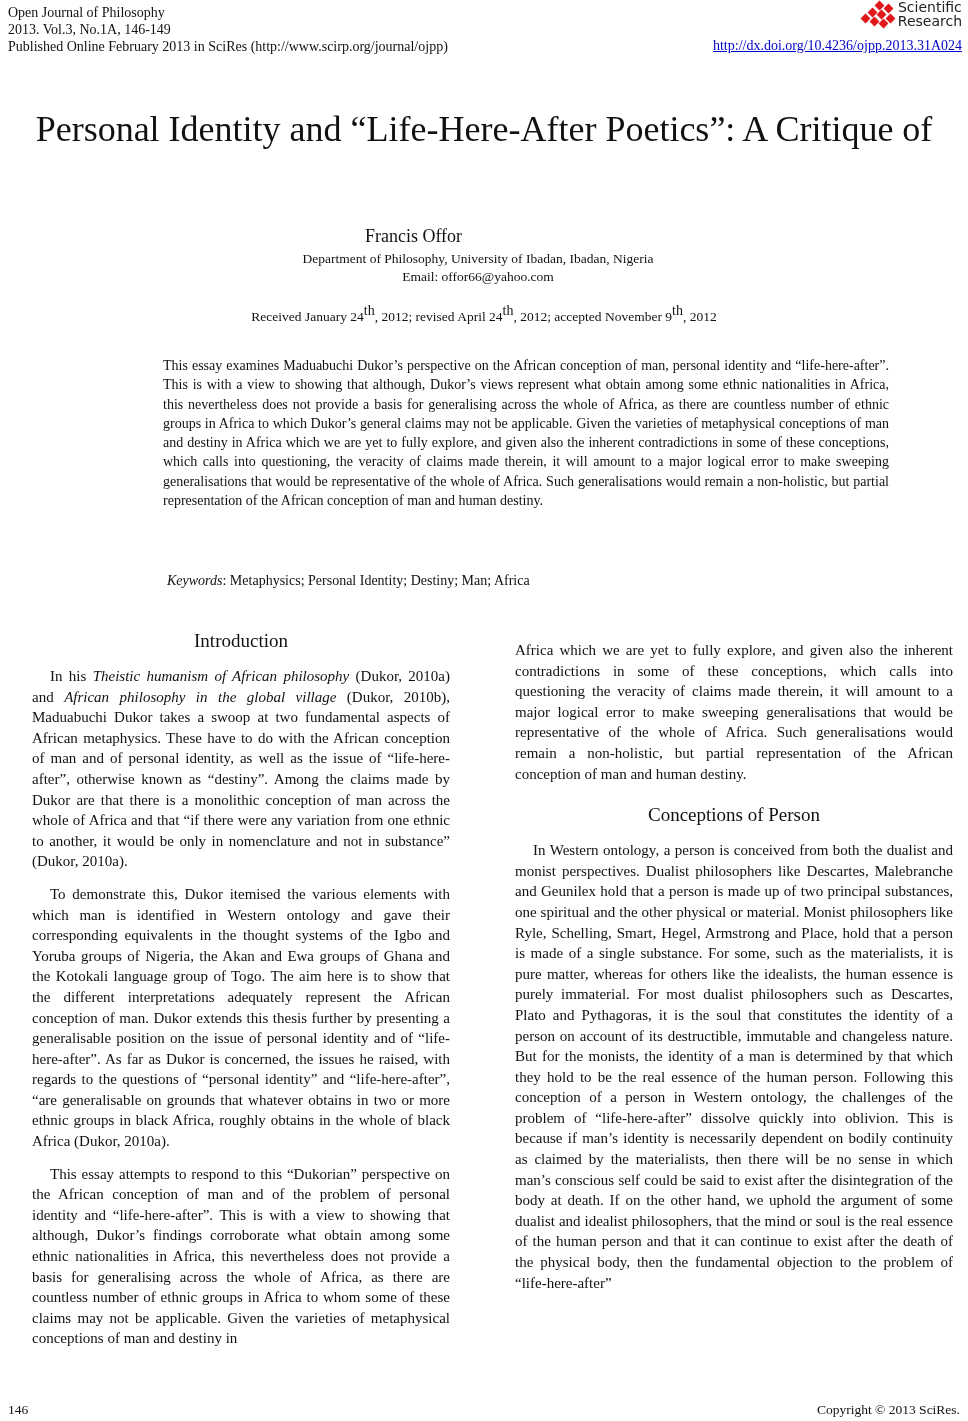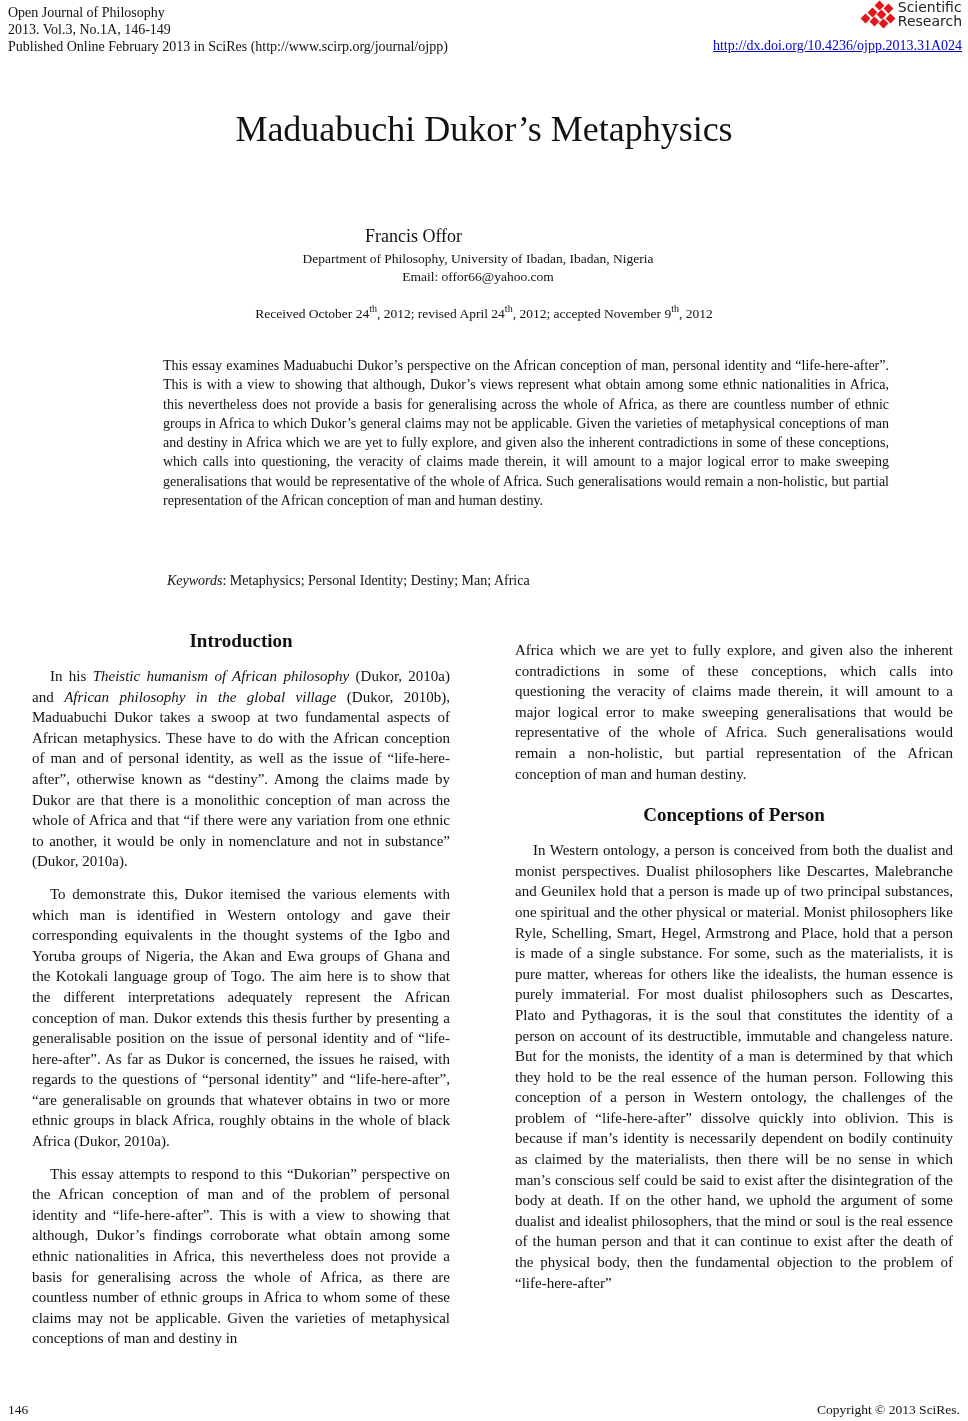--- a/index.html
+++ b/index.html
@@ -3,39 +3,39 @@
 <meta charset="utf-8">
 <style>
   html, body { margin: 0; padding: 0; background: #ffffff; }
   body {
     width: 968px; height: 1421px; position: relative; overflow: hidden;
     font-family: "Liberation Serif", "DejaVu Serif", serif; color: #111;
   }
   .hdr-left { position: absolute; left: 8px; top: 4px; font-size: 14px; line-height: 17px; }
   .hdr-left div { white-space: nowrap; }
   .hdr-doi { position: absolute; right: 6px; top: 38px; font-size: 14px; color: #0000cc; text-decoration: underline; white-space: nowrap; }
-  .logo { position: absolute; right: 6px; top: 0px; display: flex; align-items: center; }
+  .logo { position: absolute; right: 6px; top: 0px; display: flex; align-items: center; text-align: center; }
   .logo-mark { position: relative; width: 36px; height: 28px; margin-right: 2px; }
   .logo-mark span { position: absolute; width: 7px; height: 7px; background: #e0181b; transform: rotate(45deg); }
   .logo-text { font-family: "DejaVu Sans", sans-serif; font-size: 14px; line-height: 14px; color: #222; }
 
   .title { position: absolute; left: 0; width: 968px; top: 108px; text-align: center; font-size: 36px; line-height: 43px; }
   .author { position: absolute; left: 0; width: 827px; top: 226px; text-align: center; font-size: 18px; }
   .affil { position: absolute; left: 0; width: 956px; top: 250px; text-align: center; font-size: 13.5px; line-height: 18px; }
   .received { position: absolute; left: 0; width: 968px; top: 303px; text-align: center; font-size: 13.5px; }
-  .received sup { font-size: 10px; }
+  .received sup { font-size: 14px; }
 
   .abstract { position: absolute; left: 120px; width: 726px; top: 356px; font-size: 14px; line-height: 19.3px; text-align: justify; margin-left: 43px; }
   .keywords { position: absolute; left: 120px; top: 573px; font-size: 14px; }
   .keywords .lbl { font-style: italic; margin-left: 47px; }
 
   .col { position: absolute; top: 628px; width: 442px; font-size: 15px; line-height: 20.6px; text-align: justify; }
   .col.left { left: 20px; }
   .col.right { left: 503px; width: 462px; }
-  .sec-head { font-weight: bold; font-size: 19px; text-align: center; margin: 0 0 6px 0; line-height: 26px; }
+  .sec-head { font-weight: normal; font-size: 19px; text-align: center; margin: 0 0 6px 0; line-height: 26px; }
   .col p { margin: 12px; text-indent: 1.2em; }
   .col p.noindent { text-indent: 0; }
   .right .sec-head { margin-top: 18px; }
 
   .footer-left { position: absolute; left: 8px; top: 1402px; font-size: 13.5px; }
   .footer-right { position: absolute; right: 8px; top: 1402px; font-size: 13.5px; }
 </style>
 </head>
 <body>
 
@@ -58,31 +58,31 @@
   </div>
   <div class="logo-text">
     <div>Scientific</div>
     <div>Research</div>
   </div>
 </div>
 
 <a class="hdr-doi">http://dx.doi.org/10.4236/ojpp.2013.31A024</a>
 
 <div class="title">
-  <div>Maduabuchi Dukor’s Metaphysics</div>
+  <div>Personal Identity and “Life-Here-After Poetics”: A Critique of</div>
 </div>
 
 <div class="author">Francis Offor</div>
 <div class="affil">
   <div>Department of Philosophy, University of Ibadan, Ibadan, Nigeria</div>
   <div>Email: offor66@yahoo.com</div>
 </div>
 
 <div class="received">
-  <span>Received October 24</span><sup>th</sup><span>, 2012; revised April 24</span><sup>th</sup><span>, 2012; accepted November 9</span><sup>th</sup><span>, 2012</span>
+  <span>Received January 24</span><sup>th</sup><span>, 2012; revised April 24</span><sup>th</sup><span>, 2012; accepted November 9</span><sup>th</sup><span>, 2012</span>
 </div>
 
 <div class="abstract">This essay examines Maduabuchi Dukor’s perspective on the African conception of man, personal identity and “life-here-after”. This is with a view to showing that although, Dukor’s views represent what obtain among some ethnic nationalities in Africa, this nevertheless does not provide a basis for generalising across the whole of Africa, as there are countless number of ethnic groups in Africa to which Dukor’s general claims may not be applicable. Given the varieties of metaphysical conceptions of man and destiny in Africa which we are yet to fully explore, and given also the inherent contradictions in some of these conceptions, which calls into questioning, the veracity of claims made therein, it will amount to a major logical error to make sweeping generalisations that would be representative of the whole of Africa. Such generalisations would remain a non-holistic, but partial representation of the African conception of man and human destiny.</div>
 
 <div class="keywords">
   <span class="lbl">Keywords</span><span>: Metaphysics; Personal Identity; Destiny; Man; Africa</span>
 </div>
 
 <div class="col left">
   <div class="sec-head">Introduction</div>

